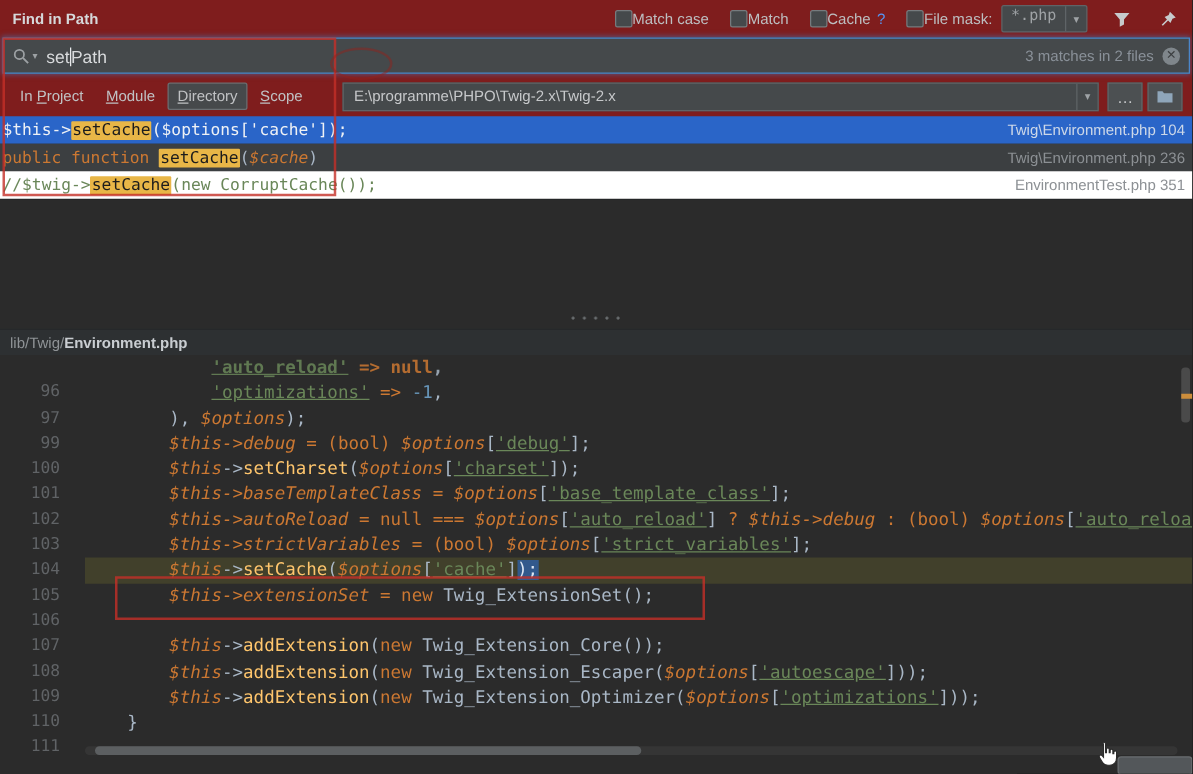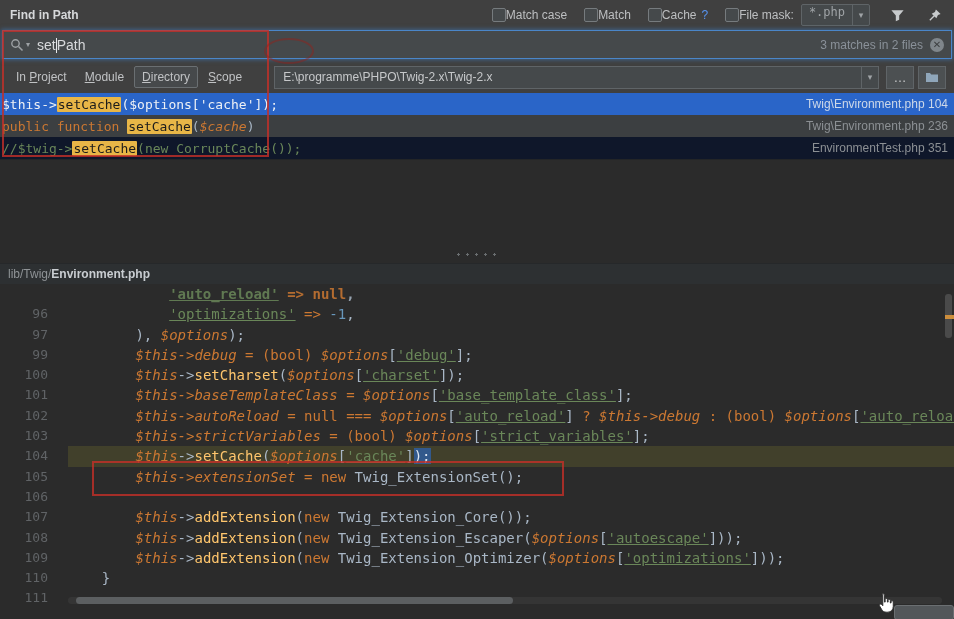--- a/index.html
+++ b/index.html
@@ -1,20 +1,20 @@
 <!DOCTYPE html>
 <html><head>
 <meta charset="utf-8">
 <style>
   html,body{margin:0;padding:0;background:#1e1e1e;}
   .app{position:relative;width:954px;height:619px;background:#2b2b2b;overflow:hidden;
        font-family:"Liberation Sans","DejaVu Sans",sans-serif;color:#bbb;}
 
   
-  .findbar{position:absolute;top:0;left:0;right:0;height:105px;background:#404040;}
+  .findbar{position:absolute;top:0;left:0;right:0;height:105px;background:#7f1d1d;}
   .fb-top{height:30px;display:flex;align-items:center;padding:0 10px;gap:17px;}
   .fb-title{font-weight:bold;font-size:12px;color:#d6d8da;margin-right:auto;}
   .chk{display:flex;align-items:center;font-size:12px;color:#bdbfc1;}
   .chk-box{width:12px;height:12px;background:#45494b;border:1px solid #767b7e;border-radius:2px;flex:0 0 12px;}
   .help{color:#5794f2;font-size:12px;margin-left:-12px;}
   .mask-combo{display:flex;align-items:flex-start;height:20px;background:#45494b;border:1px solid #5f6467;border-radius:2px;margin-left:-10px;}
   .mask-val{padding:0 7px;font-size:12px;color:#9fa3a6;font-family:"DejaVu Sans Mono",monospace;}
   .combo-arrow{width:16px;align-self:stretch;border-left:1px solid #5f6467;display:flex;align-items:center;justify-content:center;color:#9fa3a6;font-size:9px;}
   .iconbtn{width:20px;height:20px;display:flex;align-items:center;justify-content:center;}
 
@@ -33,21 +33,21 @@
   .path-combo{flex:1;margin-left:22px;height:21px;background:#45494b;border:1px solid #5f6467;display:flex;align-items:center;}
   .path-val{flex:1;padding:0 8px;font-size:12px;color:#c6c8ca;white-space:nowrap;overflow:hidden;}
   .browse-btn{width:26px;height:21px;background:#4c5052;border:1px solid #5f6467;color:#c6c8ca;font-size:13px;display:flex;align-items:center;justify-content:center;margin-left:7px;}
   .dir-btn{width:26px;height:21px;background:#4c5052;border:1px solid #5f6467;display:flex;align-items:center;justify-content:center;margin-left:4px;}
 
   
   .results{position:absolute;top:93px;left:0;right:0;border-bottom:1px solid #232527;}
   .res-row{height:22px;display:flex;align-items:center;padding:0 6px 0 2px;font-family:"DejaVu Sans Mono",monospace;font-size:13px;}
   .res-row.selected{background:#2a65c8;}
   .res-row.plain{background:#3c3f41;}
-  .res-row.test{background:#0f172a;}
+  .res-row.test{background:#ffffff;}
   .res-ref{margin-left:auto;font-family:"Liberation Sans",sans-serif;font-size:12px;color:#8c9094;white-space:nowrap;}
   .selected .res-ref{color:#cdd8e8;}
 
   
   .tk-d{color:#a9b7c6;}
   .tk-w{color:#eef1f5;}
   .tk-v{color:#cc7832;font-style:italic;}
   .tk-k{color:#cc7832;}
   .tk-m{color:#ffc66d;}
   .tk-s{color:#6a8759;text-decoration:underline;}

